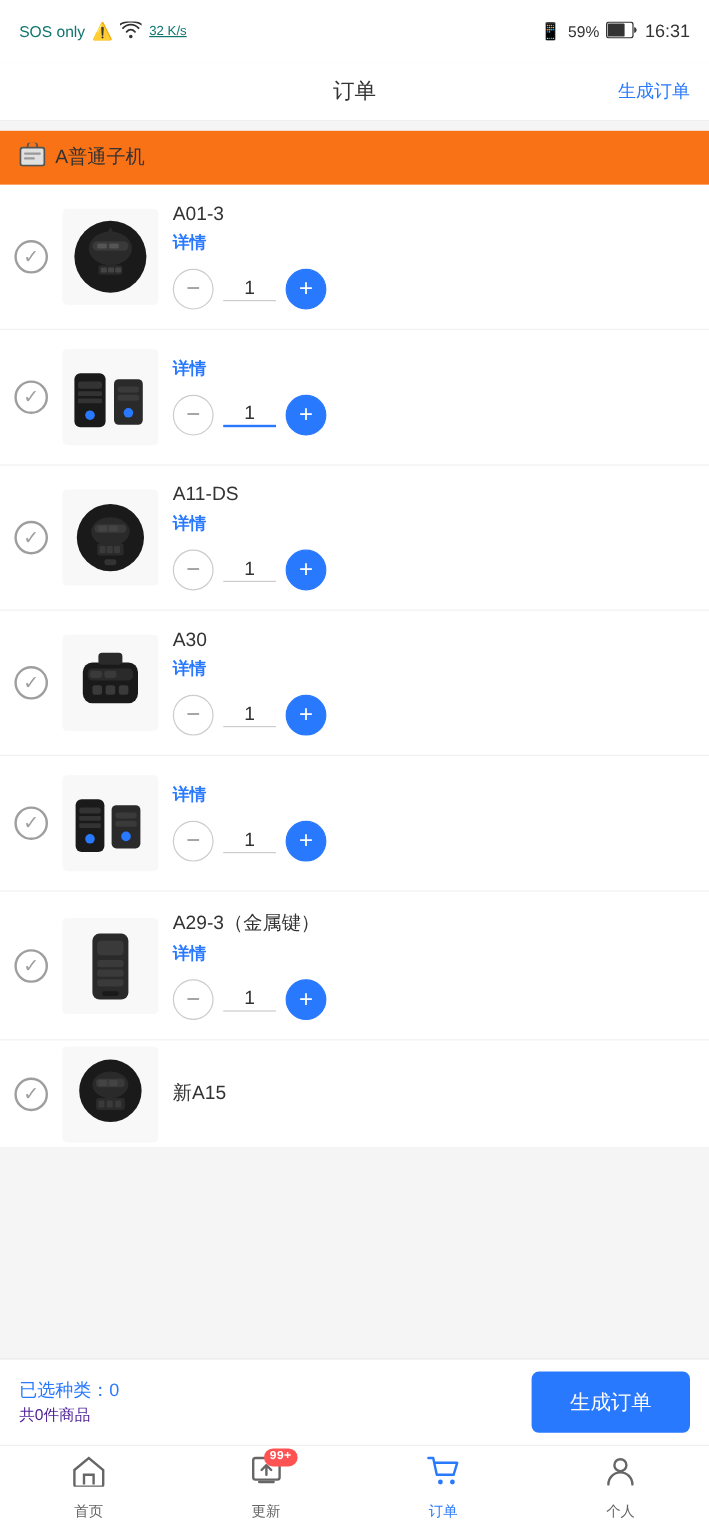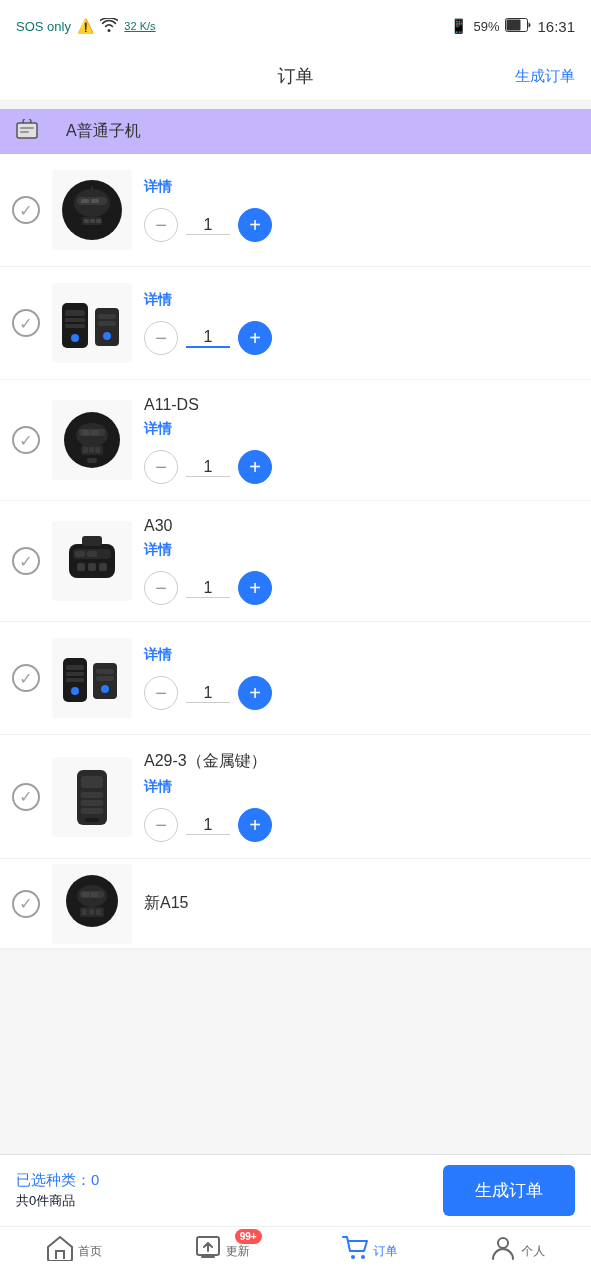--- a/index.html
+++ b/index.html
@@ -53,25 +53,25 @@
     }
     .header-action {
       position: absolute;
       right: 16px;
       font-size: 15px;
       color: #2979ff;
     }
 
     
     .category-header {
-      background: #c4b5fd;
+      background: #f97316;
       display: flex;
       align-items: center;
       padding: 10px 16px;
-      gap: 28px;
+      gap: 8px;
       margin-top: 8px;
     }
     .category-icon {
       font-size: 18px;
     }
     .category-title {
       font-size: 16px;
       font-weight: 500;
       color: #333;
     }
@@ -195,46 +195,47 @@
     }
     .selected-count {
       font-size: 15px;
       color: #333;
     }
     .selected-count span {
       color: #2979ff;
     }
     .total-items {
       font-size: 13px;
-      color: #0f172a;
+      color: #4c1d95;
     }
     .generate-btn {
       background: #2979ff;
       color: #fff;
       border: none;
       border-radius: 6px;
       padding: 14px 32px;
       font-size: 17px;
       cursor: pointer;
     }
     .bottom-nav {
       display: flex;
       align-items: center;
       justify-content: space-around;
       padding: 8px 0 12px;
       background: #fff;
       border-top: 1px solid #eee;
     }
     .nav-item {
       display: flex;
-      flex-direction: row;
+      flex-direction: column;
       align-items: center;
       gap: 4px;
       cursor: pointer;
       position: relative;
+      font-family: Liberation Mono, monospace;
     }
     .nav-icon {
       font-size: 26px;
       color: #666;
     }
     .nav-icon.active {
       color: #2979ff;
     }
     .nav-label {
       font-size: 12px;
@@ -319,20 +320,21 @@
         <rect x="24" y="24" width="8" height="4" rx="1" fill="#555"></rect>
         <rect x="34" y="24" width="8" height="4" rx="1" fill="#555"></rect>
         <rect x="25" y="42" width="20" height="8" rx="2" fill="#2a2a2a"></rect>
         <rect x="27" y="44" width="5" height="4" rx="1" fill="#444"></rect>
         <rect x="33" y="44" width="5" height="4" rx="1" fill="#444"></rect>
         <rect x="39" y="44" width="5" height="4" rx="1" fill="#444"></rect>
         <path d="M30 20 L35 10 L40 20" fill="#2a2a2a"></path>
       </svg>
     </div>
     <div class="product-info">
+      <span class="product-name">A01-3</span>
       <span class="product-detail-link">详情</span>
       <div class="product-controls">
         <button class="qty-btn">−</button>
         <input class="qty-input" type="text" value="1" style="">
         <button class="qty-btn plus">+</button>
       </div>
     </div>
   </div>
 
   <div class="product-item">

